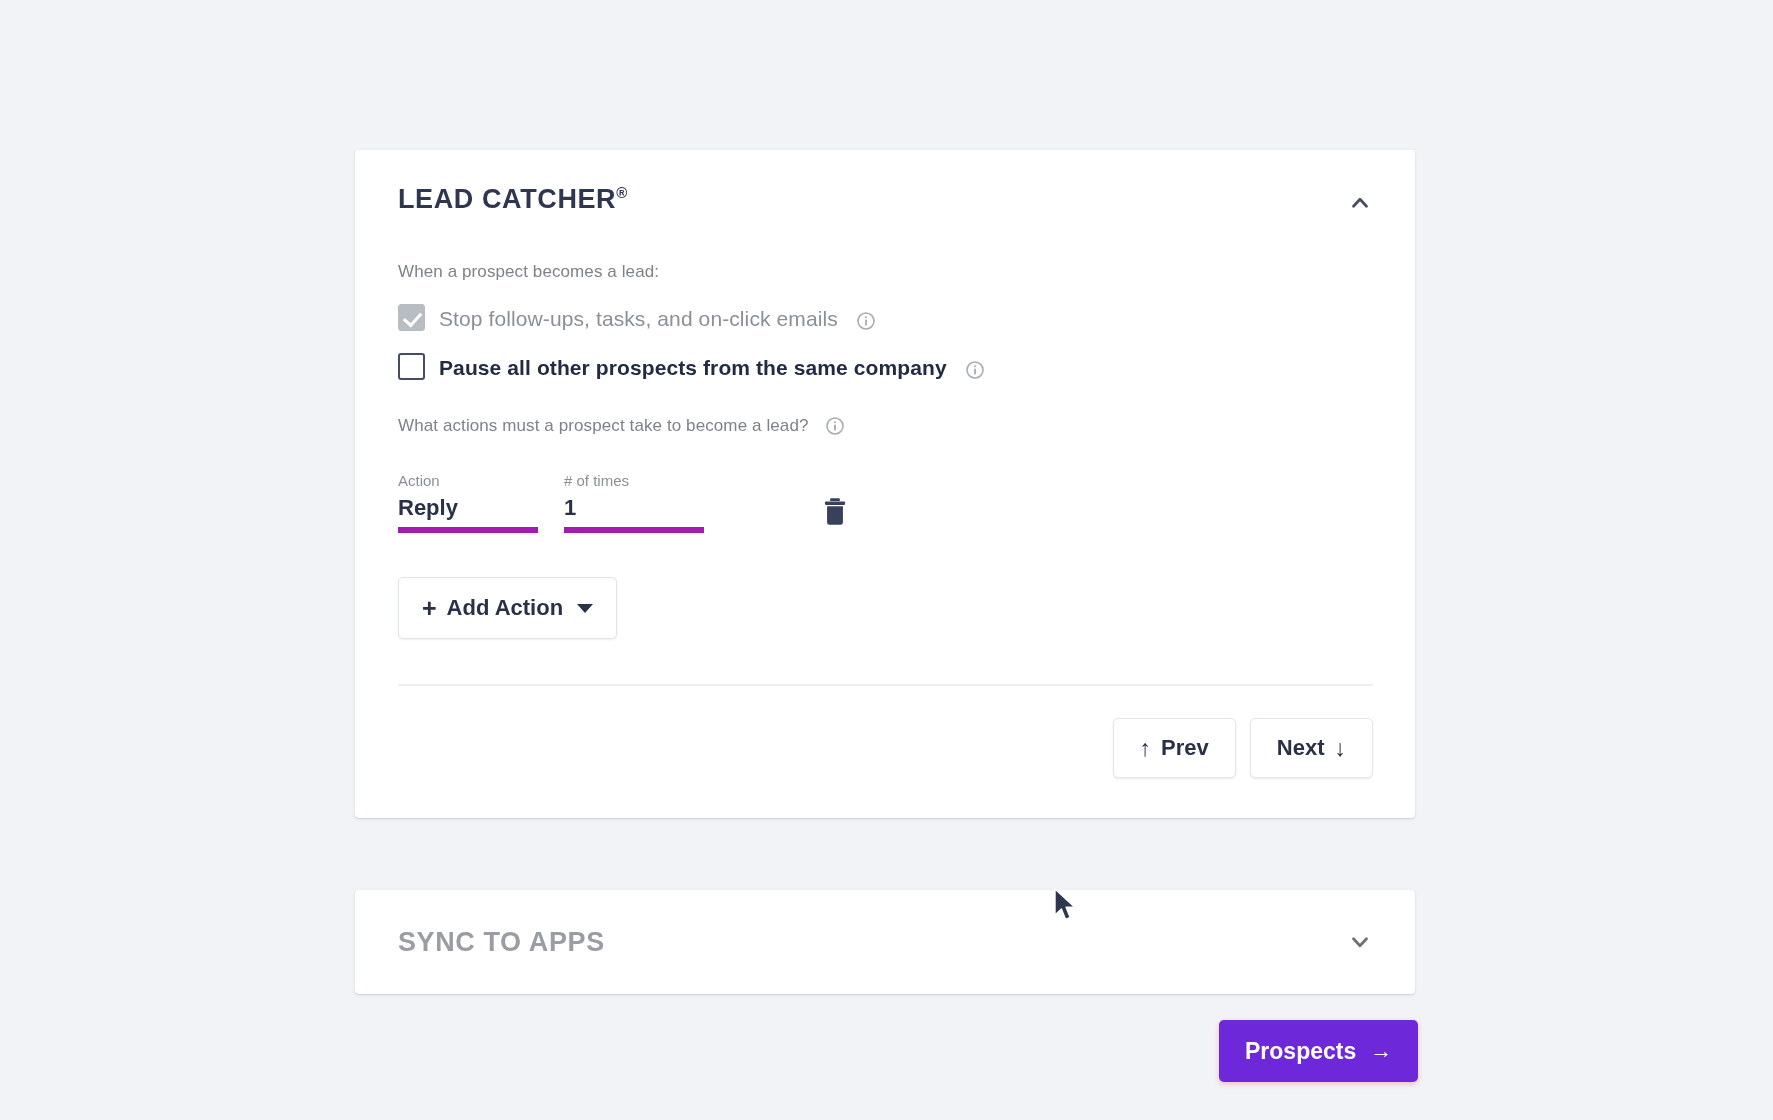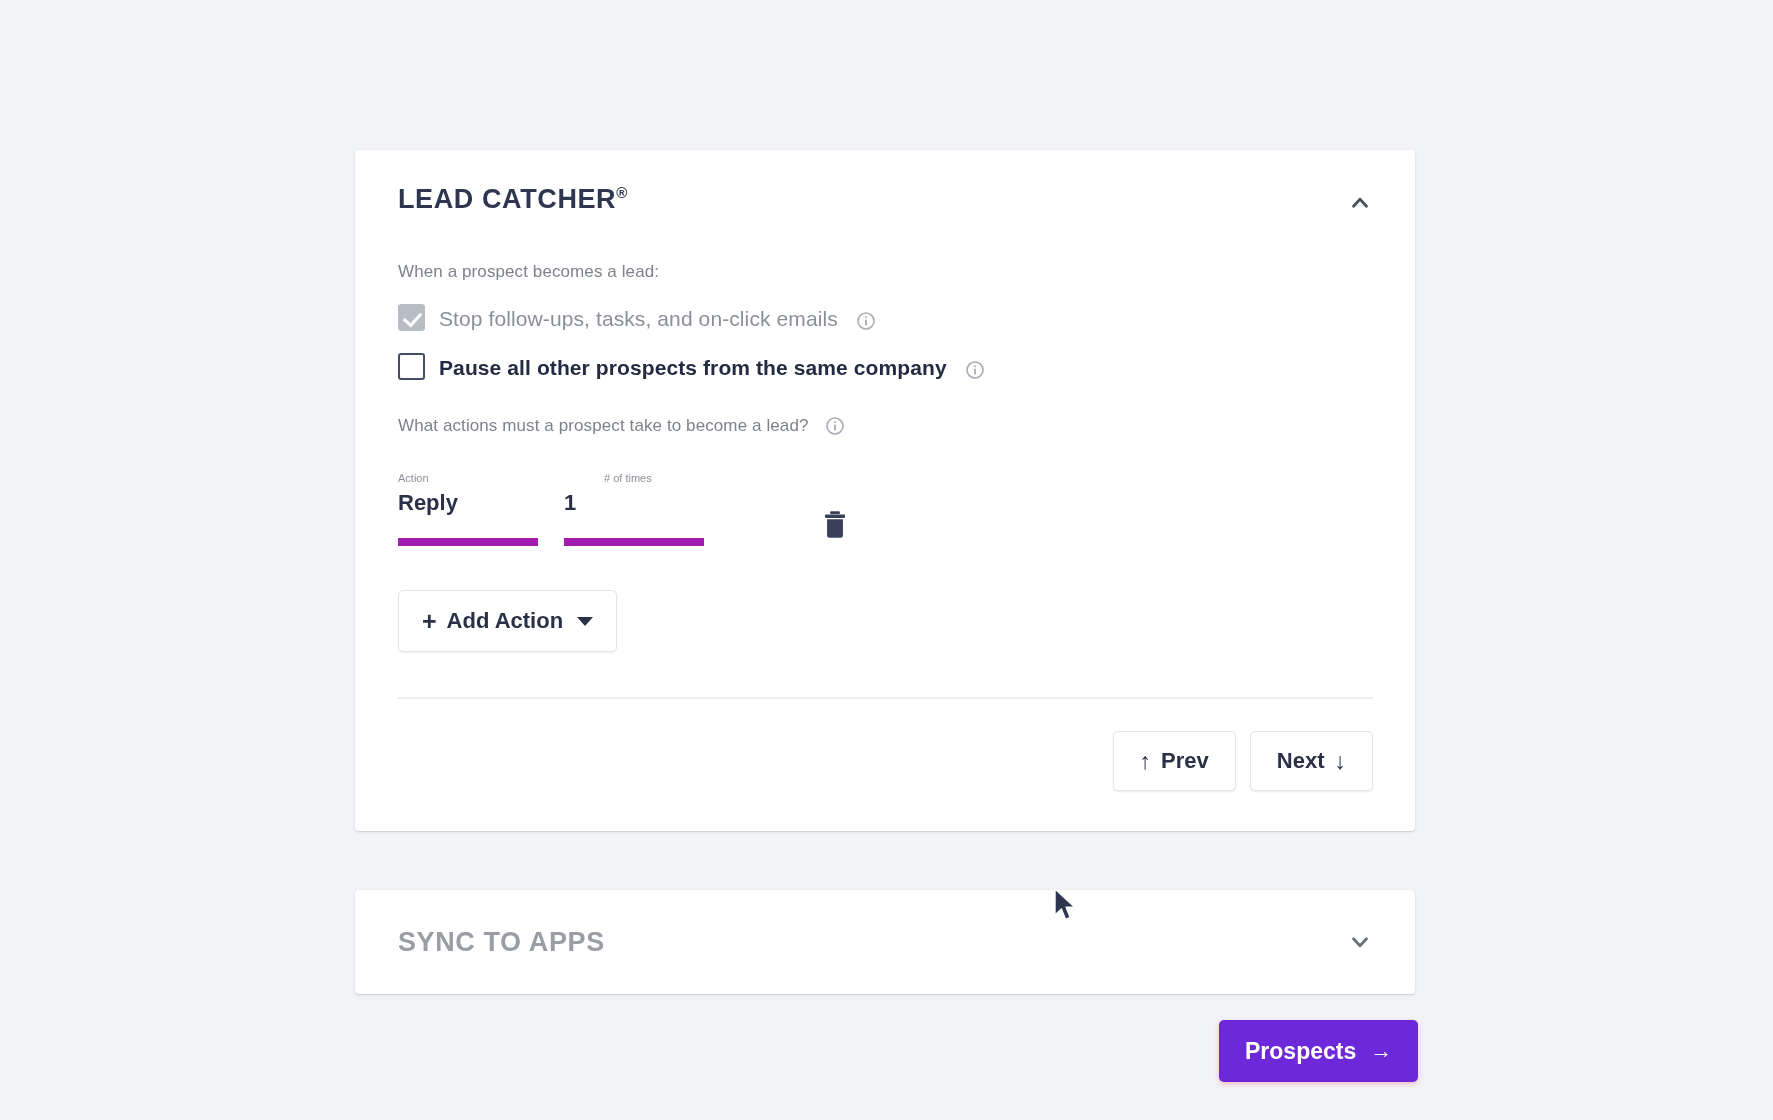--- a/index.html
+++ b/index.html
@@ -131,37 +131,36 @@
     display: flex;
     align-items: center;
     gap: 12px;
     margin-top: 36px;
   }
 
   
   .action-table { margin-top: 36px; }
   .act-head {
     display: flex;
-    font-size: 11px;
+    font-size: 15px;
     color: #8b8f98;
-    gap: 40px;
   }
   .act-head .col-action { width: 166px; }
   .act-head .col-times { width: 166px; }
 
   .act-row {
     display: flex;
     align-items: flex-end;
     margin-top: 6px;
   }
   .field {
     width: 140px;
     margin-right: 26px;
-    border-bottom: 8px solid #a21caf;
-    padding-bottom: 22px;
+    border-bottom: 6px solid #a21caf;
+    padding-bottom: 6px;
   }
   .field-value {
     font-size: 22px;
     color: #2a3147;
     font-weight: bold;
   }
   .trash-btn {
     margin-left: 92px;
     margin-bottom: 6px;
     width: 26px;

